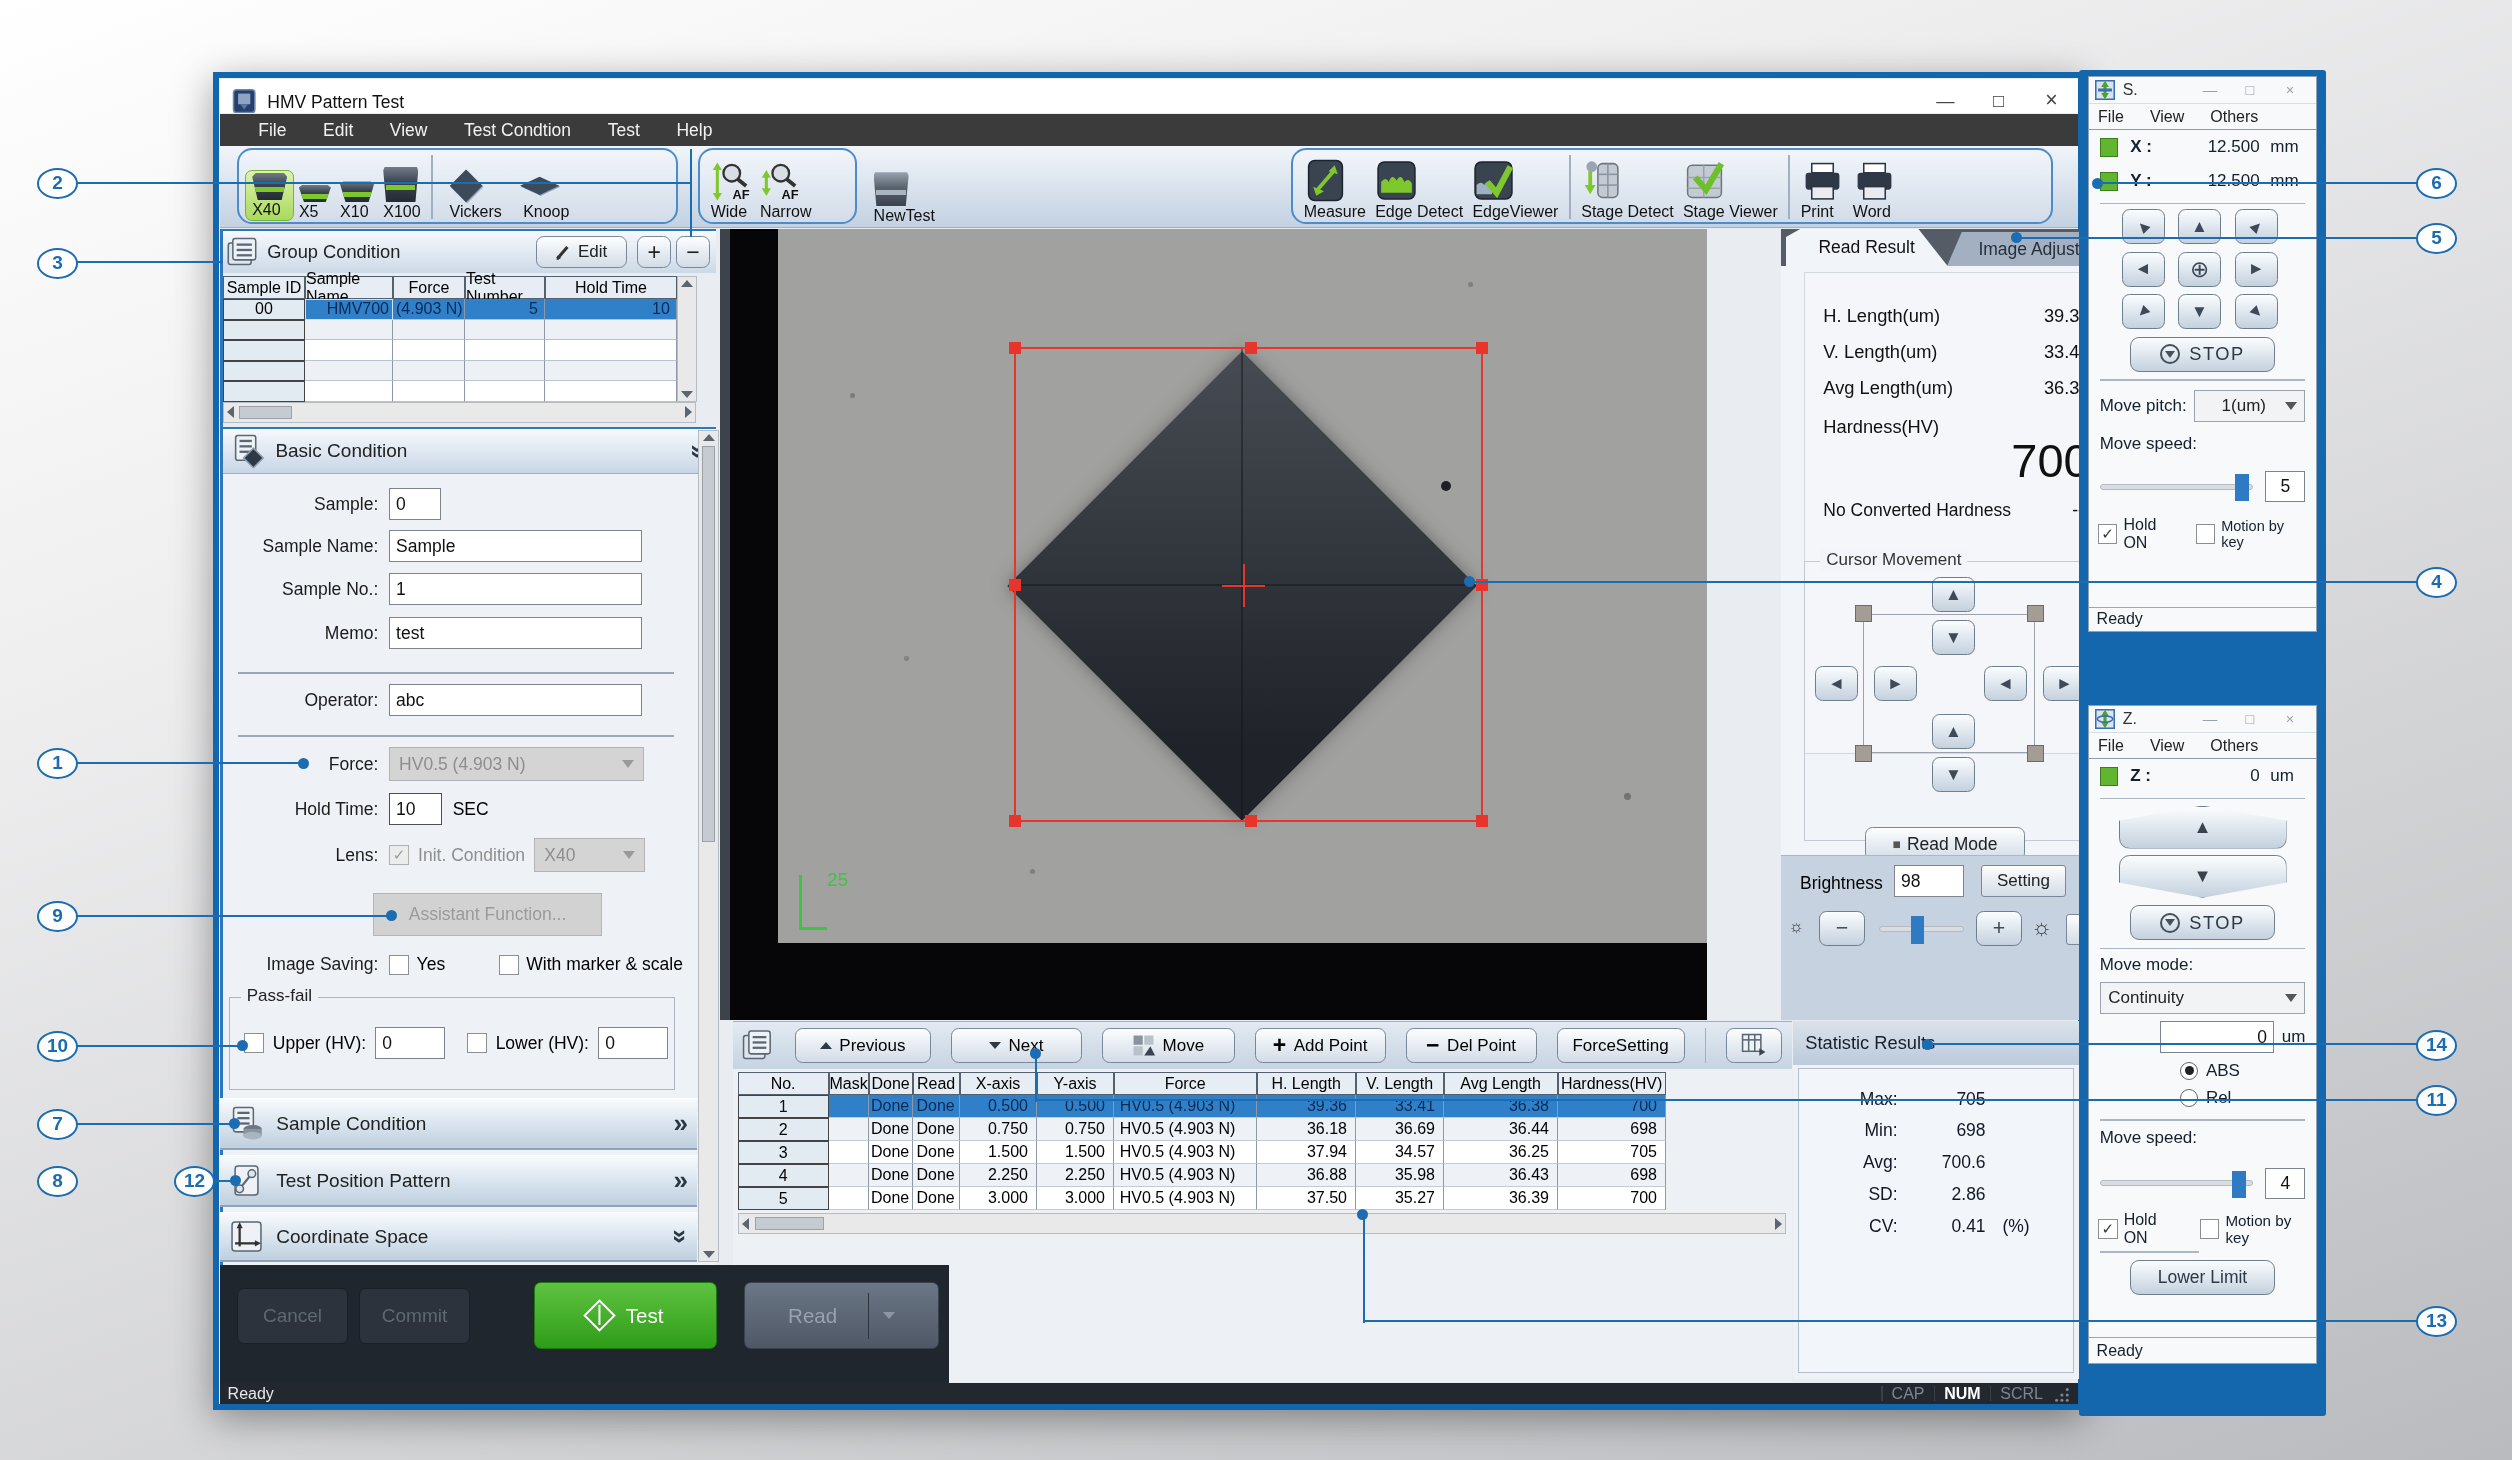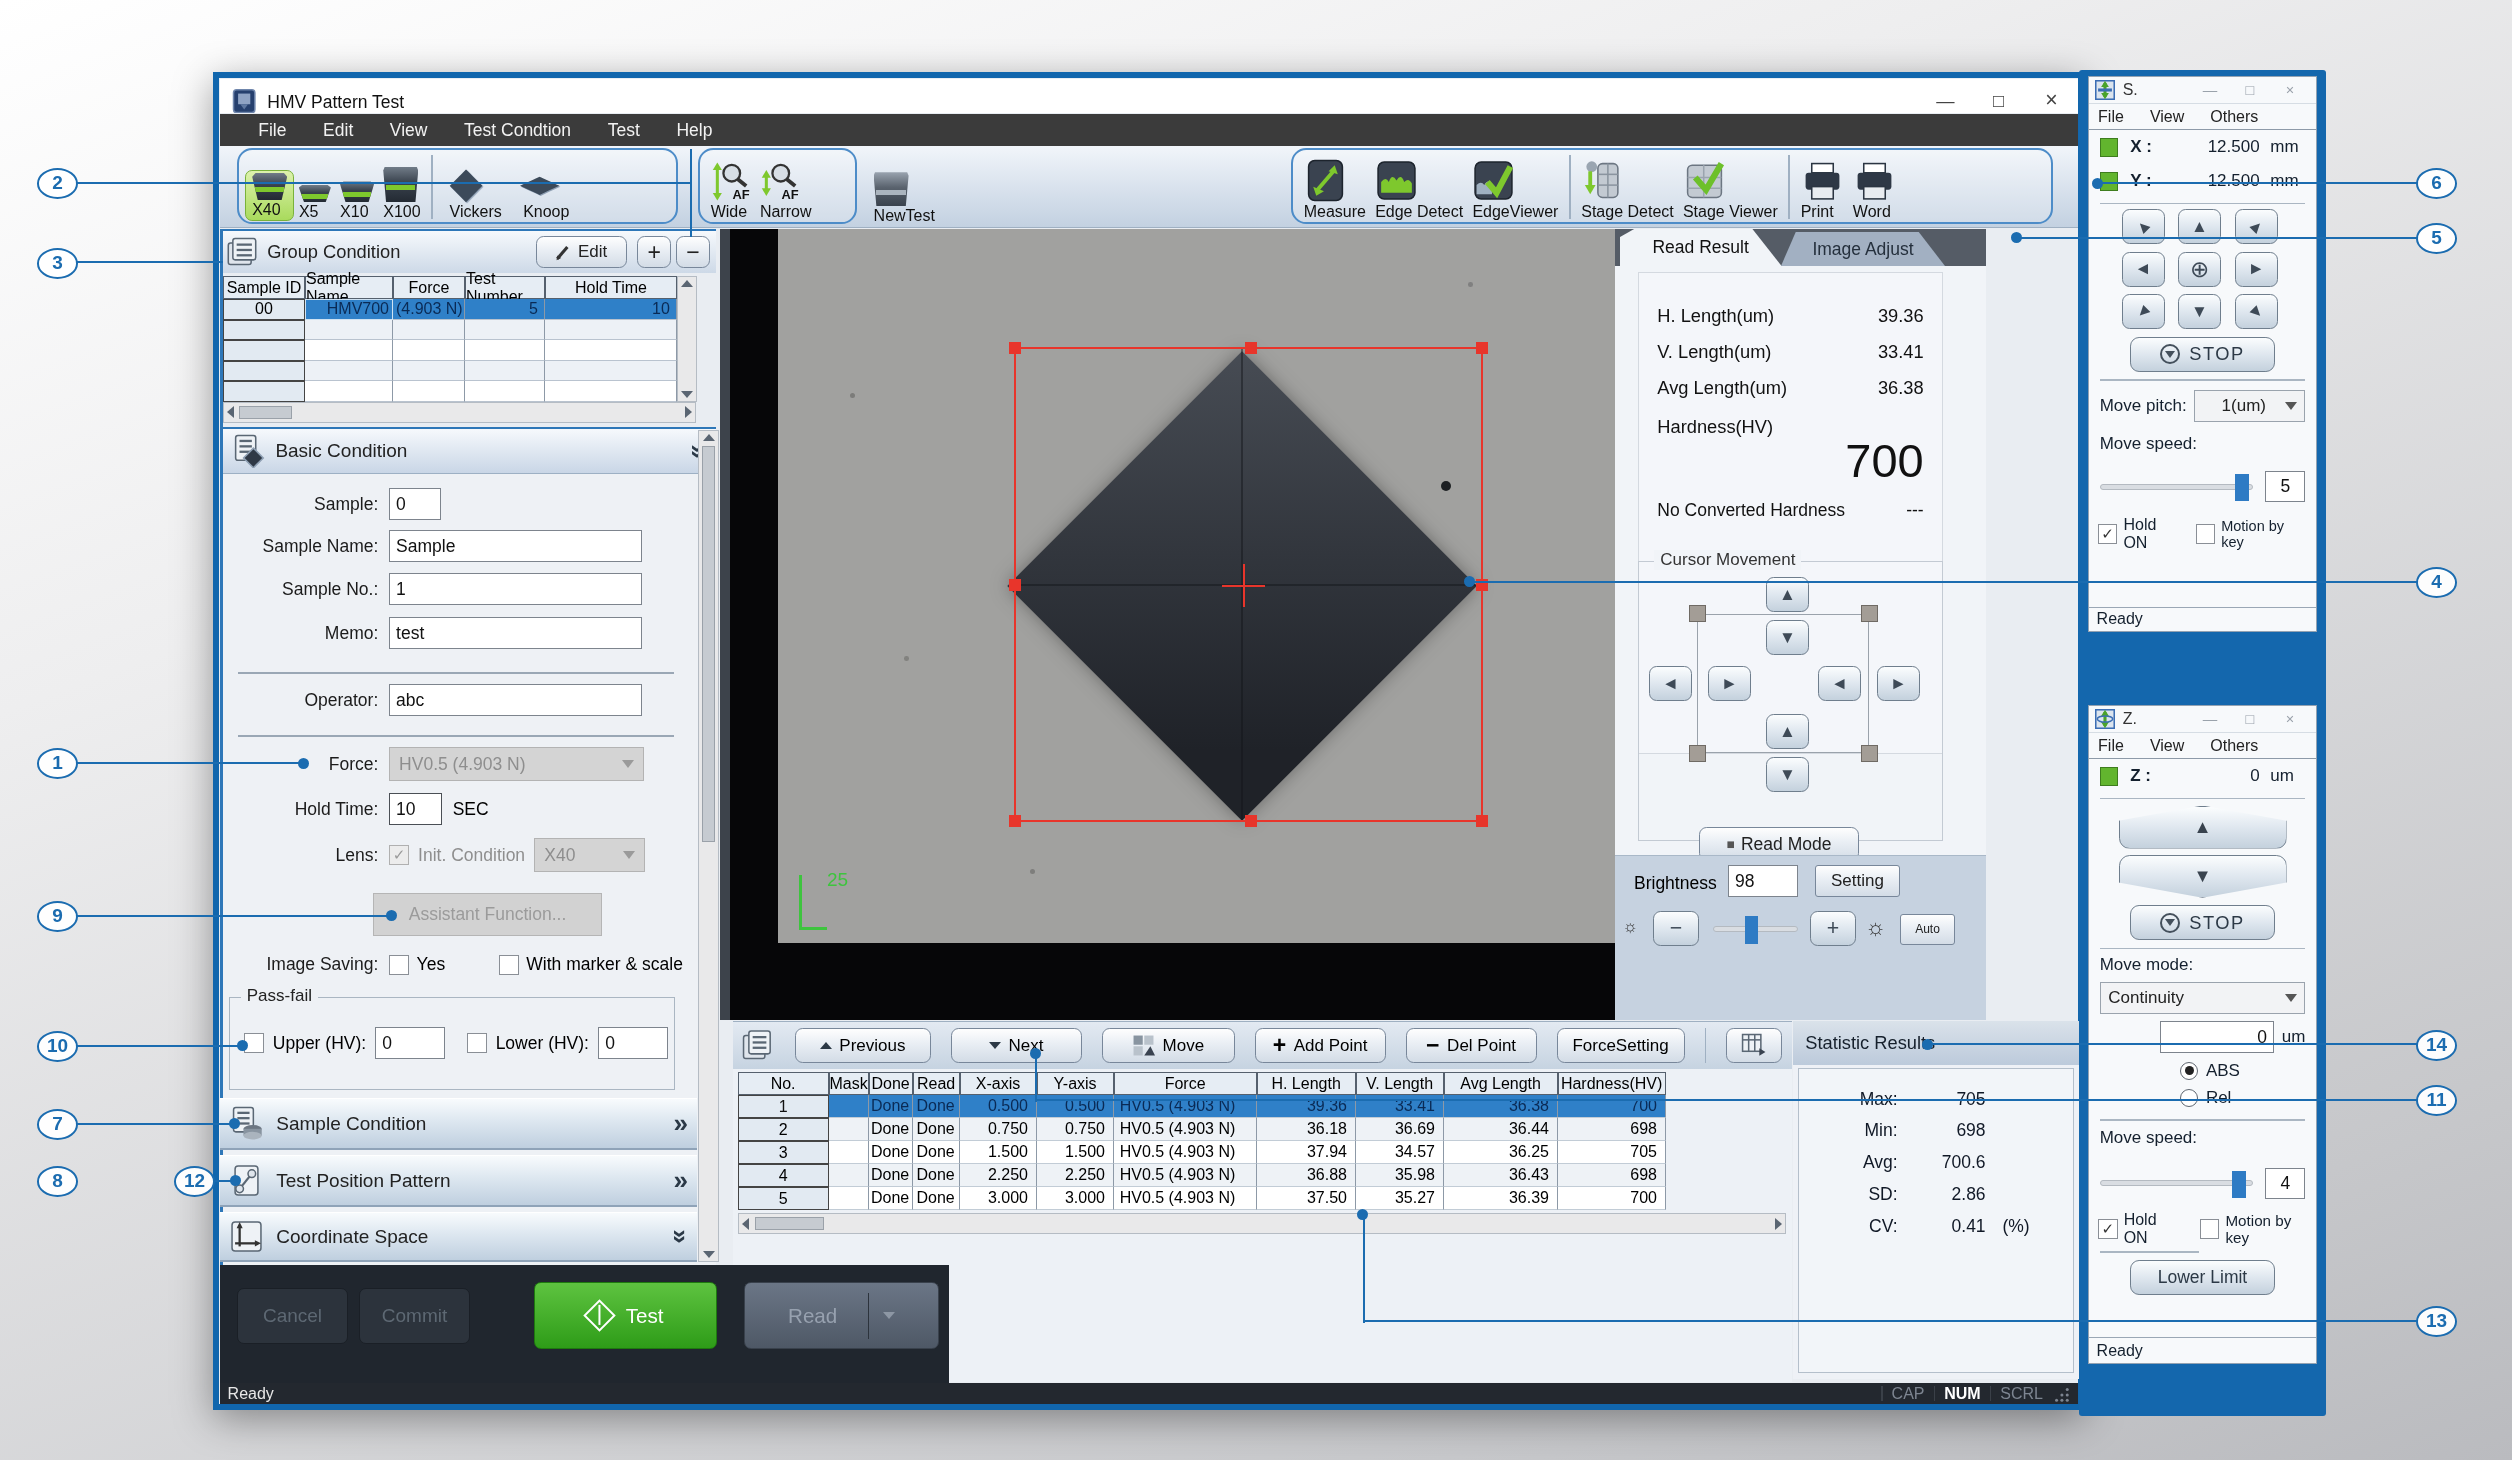--- a/index.html
+++ b/index.html
@@ -65,21 +65,21 @@
   .statusbar{left:220px;top:1383px;width:1858px;height:21.3px;background:#23282f;z-index:3;display:flex;align-items:center;color:#e8e8e8;font-size:16px;padding:0 7.6px}
   
   .imgarea{left:730px;top:229px;width:977px;height:791px;background:#060608;z-index:2}
   .gapstrip{left:720px;top:229px;width:10.7px;height:791px;background:#3d434b;z-index:2}
   .specimen{position:absolute;left:48px;top:0;width:929px;height:714px;background:#a1a19f;overflow:hidden}
   .diamond{position:absolute;left:298px;top:191px;width:332px;height:332px;transform:rotate(45deg);background:linear-gradient(135deg,#474c54 0%,#31353c 45%,#1f2228 85%);box-shadow:0 0 17px rgba(60,60,60,.55)}
   .redbox{position:absolute;left:236px;top:118px;width:469px;height:475px;border:2.3px solid #e8352b}
   .rh{position:absolute;width:12.2px;height:12.2px;background:#e8352b}
   .speck{position:absolute;border-radius:50%}
   
-  .readpanel{left:1615px;top:229px;width:371px;height:791px;background:#f1f4f8;z-index:2}
+  .readpanel{left:1781px;top:229px;width:371px;height:791px;background:#f1f4f8;z-index:2}
   .tab{position:absolute;height:37px;display:flex;align-items:center;justify-content:center;font-size:17.5px}
   .resbox{position:absolute;left:23px;top:43px;width:305px;height:482px;border:1.5px solid #d4d9e0;background:#f4f6fa}
   .rrow{position:absolute;left:18.3px;right:18.3px;display:flex;justify-content:space-between;font-size:18.3px;color:#111}
   .cursorbox{position:absolute;left:23px;top:332px;width:305px;height:280px;border:1.5px solid #c3cad3}
   .padbtn{position:absolute;width:43px;height:35px;background:linear-gradient(#fbfdfe,#dfe7ef 50%,#c4d1dd);border:1.5px solid #6f7e8d;border-radius:7.6px;display:flex;align-items:center;justify-content:center;color:#3e4a57;font-size:17px}
   .corner{position:absolute;width:17px;height:17px;background:#a39d96;border:0.8px solid #6f6a64}
   .brightzone{position:absolute;left:0;top:626px;width:371px;height:165px;background:#c6d2e0;border-top:1.5px solid #a9b8c8}
   .sun{font-size:20px;color:#3a3a3a}
   
   .ptspanel{left:733px;top:1021px;width:1059px;height:361px;background:#edf1f6;border-top:1.5px solid #9fb0c2;z-index:2}

